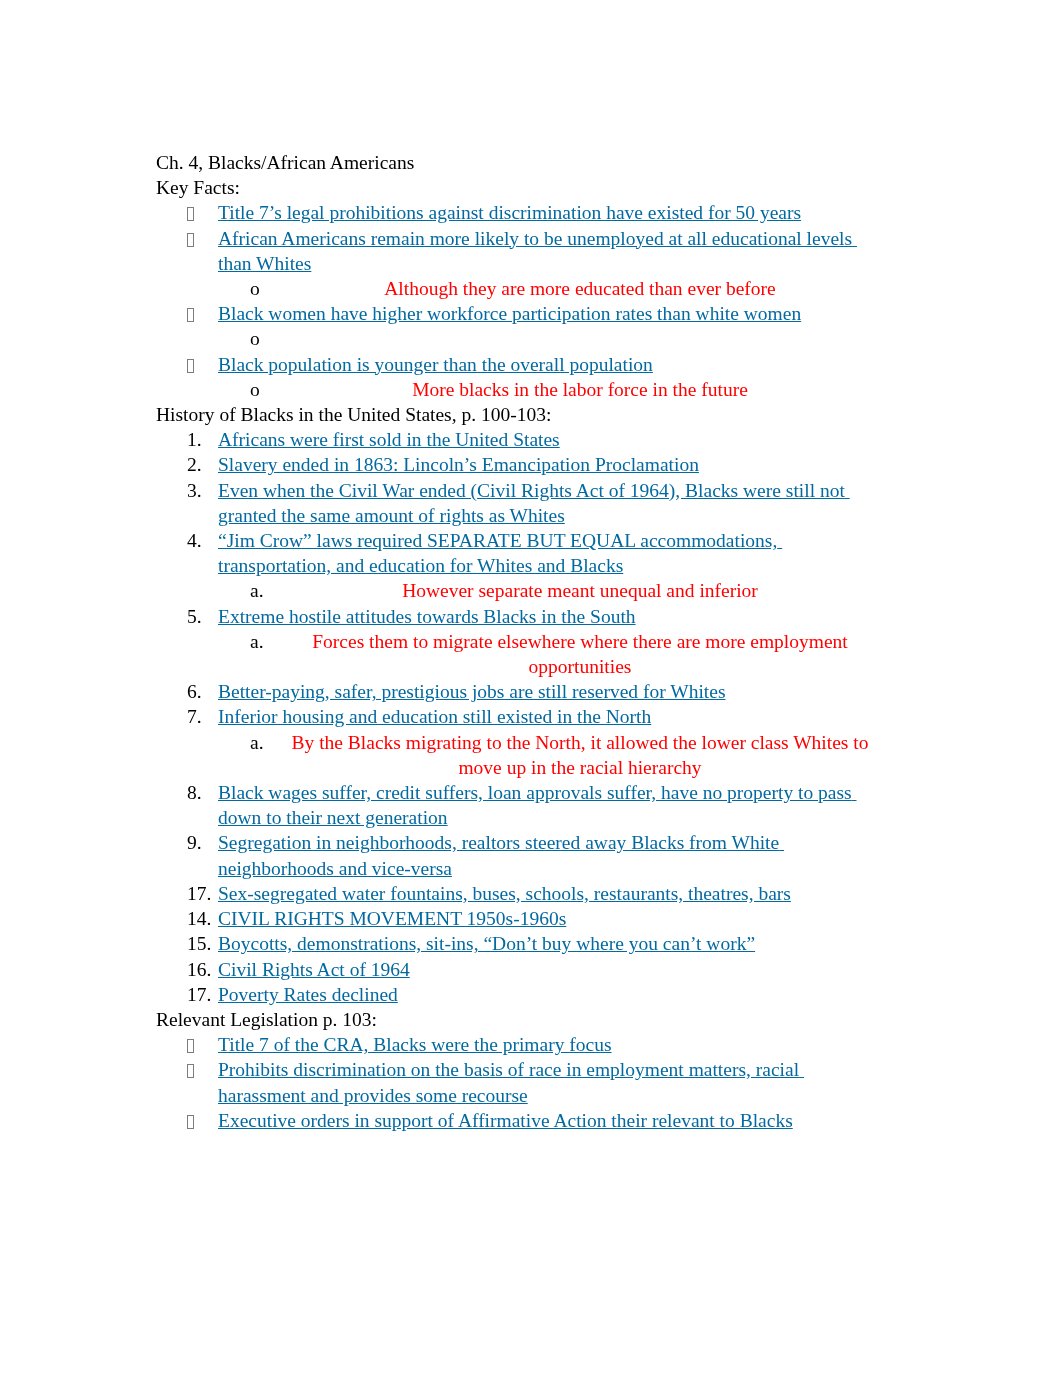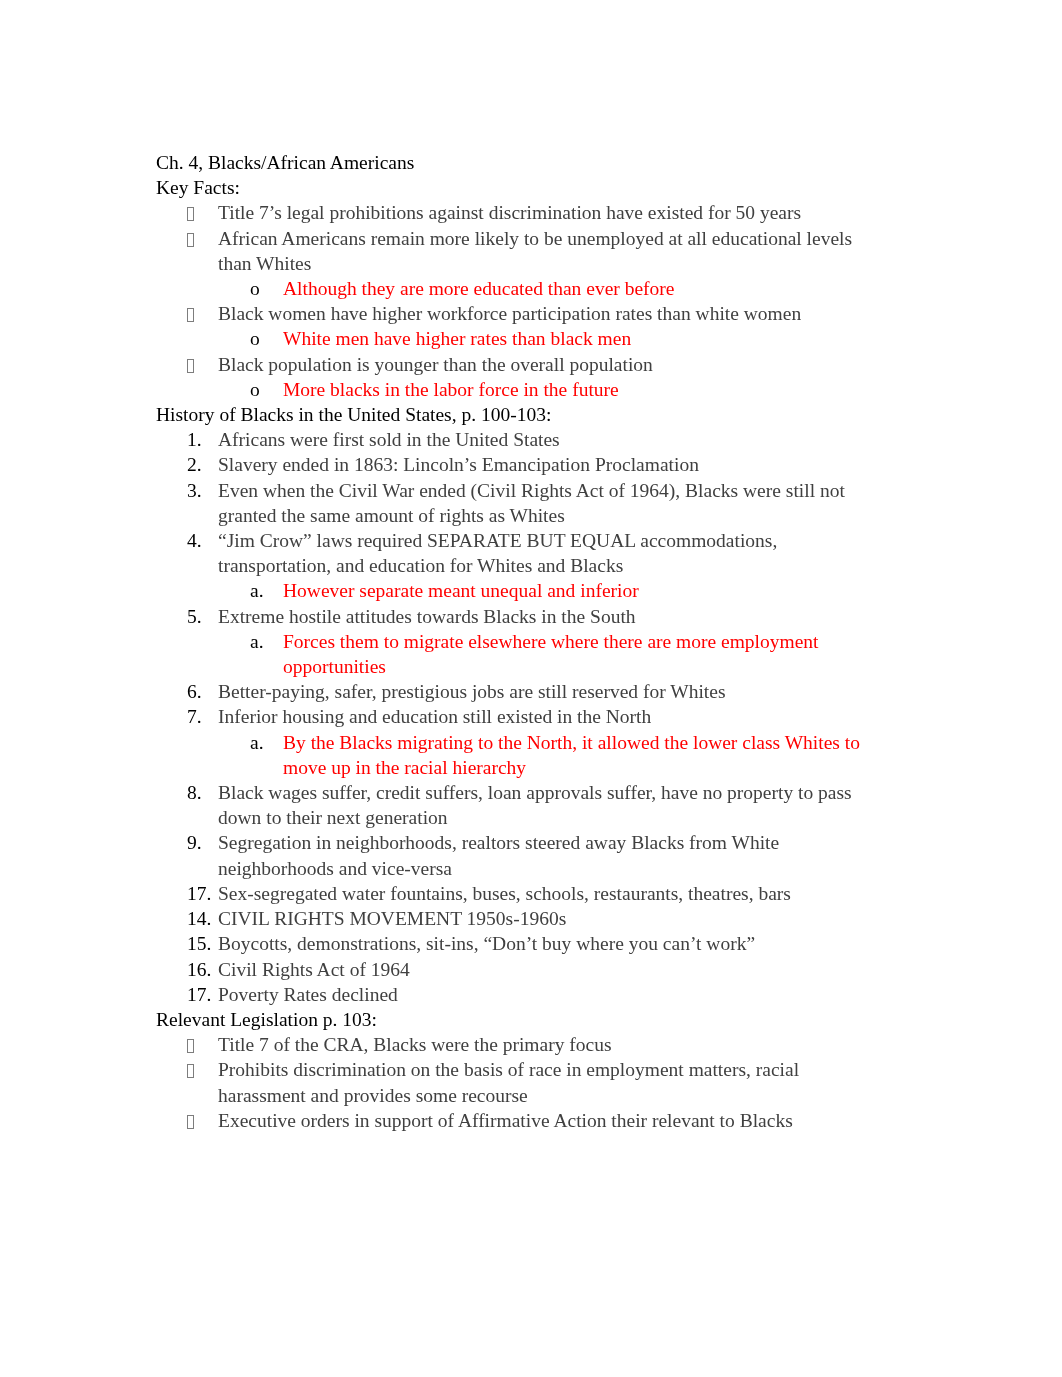--- a/index.html
+++ b/index.html
@@ -47,34 +47,36 @@
     flex: 0 0 31px;
     color: #000000;
     text-align: left;
   }
   .lvl1 > .marker.num {
     flex: 0 0 31px;
     text-align: left;
   }
   .lvl1 > .text {
     flex: 1 1 auto;
-    color: #404040;
+    color: #0369a1;
     white-space: pre-wrap;
+    text-decoration: underline;
   }
 
   
   .lvl2 { padding-left: 94px; }
   .lvl2 > .marker {
     flex: 0 0 33px;
     color: #000000;
   }
   .lvl2 > .text {
     flex: 1 1 auto;
     color: #ff0000;
     white-space: pre-wrap;
+    text-align: center;
   }
 
   
   .tofu {
     display: inline-block;
     width: 7px;
     height: 14px;
     border: 1px solid #7d7d7d;
     box-sizing: border-box;
     vertical-align: -2px;
@@ -102,21 +104,20 @@
         <div class="row lvl2">
           <span class="marker">o</span>
           <span class="text">Although they are more educated than ever before</span>
         </div>
         <div class="row lvl1">
           <span class="marker num"><span class="tofu"></span></span>
           <span class="text">Black women have higher workforce participation rates than white women</span>
         </div>
         <div class="row lvl2">
           <span class="marker">o</span>
-          <span class="text">White men have higher rates than black men</span>
         </div>
         <div class="row lvl1">
           <span class="marker num"><span class="tofu"></span></span>
           <span class="text">Black population is younger than the overall population</span>
         </div>
         <div class="row lvl2">
           <span class="marker">o</span>
           <span class="text">More blacks in the labor force in the future</span>
         </div>
         <div class="heading">History of Blacks in the United States, p. 100-103:</div>

